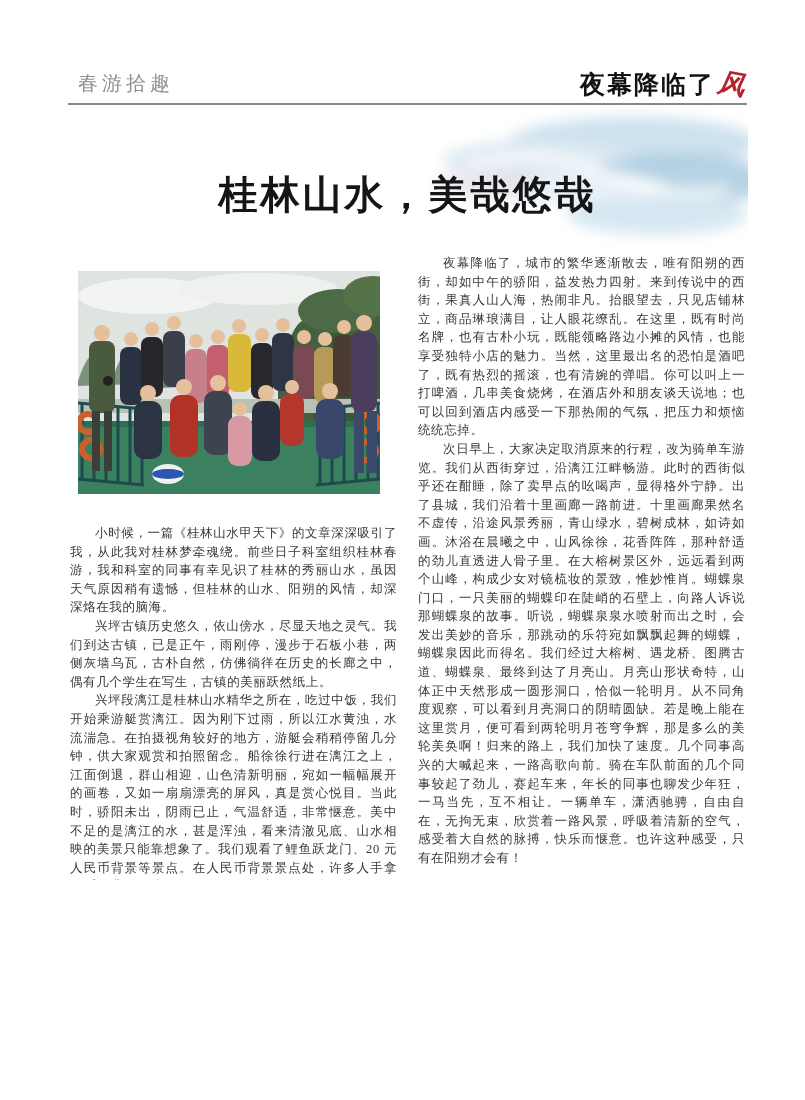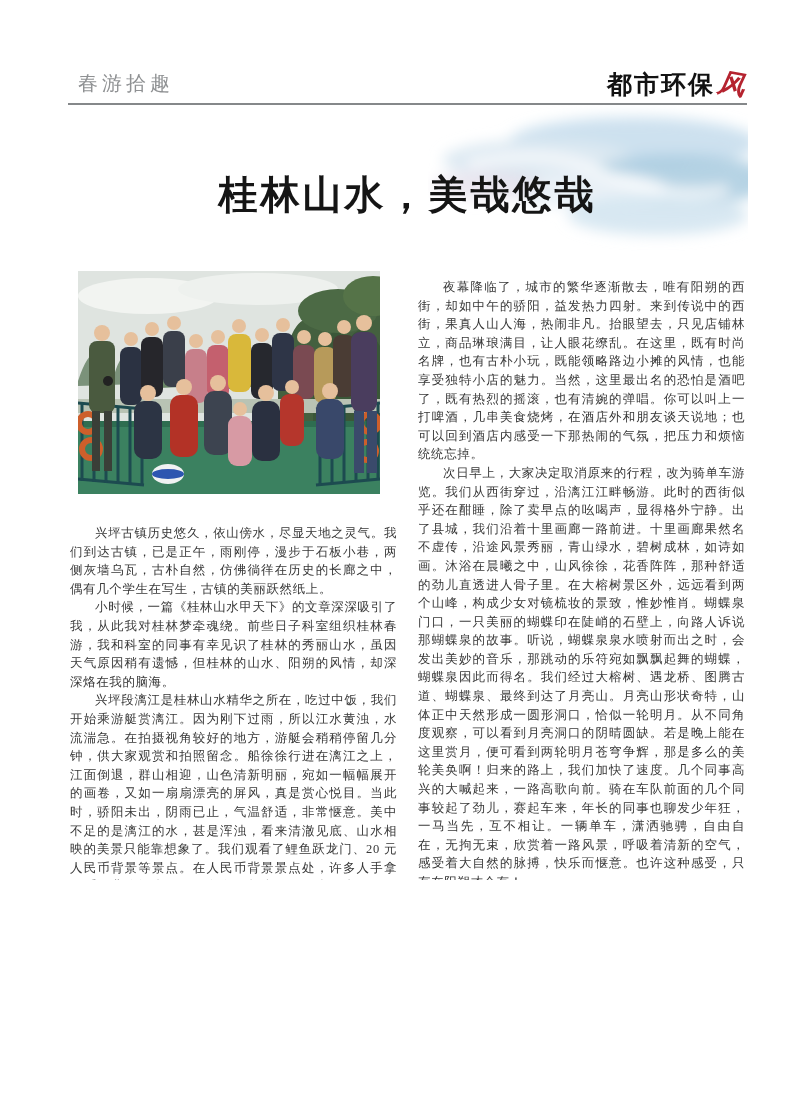--- a/index.html
+++ b/index.html
@@ -23,33 +23,33 @@
   .cloud-top{left:428px;top:105px;width:320px;height:150px;}
   .cloud-bottom{left:0px;top:935px;width:640px;height:165px;}
   
   .photo{position:absolute;left:78px;top:271px;width:302px;height:223px;margin:0;z-index:2;}
   .photo svg{display:block;}
   
   .col{position:absolute;width:327px;font-size:12.5px;line-height:18.6px;color:#373737;
         text-align:justify;letter-spacing:0.6px;z-index:2;}
   .col p{margin:0;text-indent:2em;word-break:break-all;}
   .col-left{left:70px;top:524px;}
-  .col-right{left:418px;top:278px;}
+  .col-right{left:418px;top:254px;}
   
   .page-number{position:absolute;right:82px;top:1046px;font-size:13px;color:#3b3b3b;
         letter-spacing:1px;font-family:"Liberation Sans",sans-serif;z-index:3;}
 </style>
 </head>
 <body>
 
 <div class="page">
 
   <span class="section-title">春游拾趣</span>
   <div class="brand">
-    <span class="brand-name">都市环保</span><span class="brand-mark">风</span>
+    <span class="brand-name">夜幕降临了</span><span class="brand-mark">风</span>
   </div>
   <div class="header-rule"></div>
 
   <div class="cloud cloud-top">
     <svg width="320" height="150" viewBox="0 0 320 150">
       <defs>
           <filter id="b1" x="-40%" y="-40%" width="180%" height="180%">
             <feGaussianBlur stdDeviation="7"></feGaussianBlur>
           </filter>
         </defs>
@@ -206,22 +206,22 @@
 
         <g>
             <ellipse cx="90" cy="203" rx="16" ry="10" fill="#f0f2f2"></ellipse>
             <ellipse cx="90" cy="203" rx="16" ry="5" fill="#2d56b0"></ellipse>
           </g>
       </g>
     </svg>
   </figure>
 
   <section class="col col-left">
+    <p>小时候，一篇《桂林山水甲天下》的文章深深吸引了我，从此我对桂林梦牵魂绕。前些日子科室组织桂林春游，我和科室的同事有幸见识了桂林的秀丽山水，虽因天气原因稍有遗憾，但桂林的山水、阳朔的风情，却深深烙在我的脑海。</p>
     <p>兴坪古镇历史悠久，依山傍水，尽显天地之灵气。我们到达古镇，已是正午，雨刚停，漫步于石板小巷，两侧灰墙乌瓦，古朴自然，仿佛徜徉在历史的长廊之中，偶有几个学生在写生，古镇的美丽跃然纸上。</p>
-    <p>小时候，一篇《桂林山水甲天下》的文章深深吸引了我，从此我对桂林梦牵魂绕。前些日子科室组织桂林春游，我和科室的同事有幸见识了桂林的秀丽山水，虽因天气原因稍有遗憾，但桂林的山水、阳朔的风情，却深深烙在我的脑海。</p>
     <p>兴坪段漓江是桂林山水精华之所在，吃过中饭，我们开始乘游艇赏漓江。因为刚下过雨，所以江水黄浊，水流湍急。在拍摄视角较好的地方，游艇会稍稍停留几分钟，供大家观赏和拍照留念。船徐徐行进在漓江之上，江面倒退，群山相迎，山色清新明丽，宛如一幅幅展开的画卷，又如一扇扇漂亮的屏风，真是赏心悦目。当此时，骄阳未出，阴雨已止，气温舒适，非常惬意。美中不足的是漓江的水，甚是浑浊，看来清澈见底、山水相映的美景只能靠想象了。我们观看了鲤鱼跃龙门、20 元人民币背景等景点。在人民币背景景点处，许多人手拿纸币，背依远山，拍照留念，颇为有趣。半路上，一渔人担着两只鱼鹰，上了游艇，花 2 元钱，便可与鱼鹰合影。那鱼鹰浑身墨黑，尖嘴微勾，爪子紧紧抓着滑不溜秋的竹竿，一左一右耸立其上，极其威武。许多游客纷纷解囊合影，也来过把渔夫的瘾。</p>
   </section>
 
   <section class="col col-right">
     <p>夜幕降临了，城市的繁华逐渐散去，唯有阳朔的西街，却如中午的骄阳，益发热力四射。来到传说中的西街，果真人山人海，热闹非凡。抬眼望去，只见店铺林立，商品琳琅满目，让人眼花缭乱。在这里，既有时尚名牌，也有古朴小玩，既能领略路边小摊的风情，也能享受独特小店的魅力。当然，这里最出名的恐怕是酒吧了，既有热烈的摇滚，也有清婉的弹唱。你可以叫上一打啤酒，几串美食烧烤，在酒店外和朋友谈天说地；也可以回到酒店内感受一下那热闹的气氛，把压力和烦恼统统忘掉。</p>
     <p>次日早上，大家决定取消原来的行程，改为骑单车游览。我们从西街穿过，沿漓江江畔畅游。此时的西街似乎还在酣睡，除了卖早点的吆喝声，显得格外宁静。出了县城，我们沿着十里画廊一路前进。十里画廊果然名不虚传，沿途风景秀丽，青山绿水，碧树成林，如诗如画。沐浴在晨曦之中，山风徐徐，花香阵阵，那种舒适的劲儿直透进人骨子里。在大榕树景区外，远远看到两个山峰，构成少女对镜梳妆的景致，惟妙惟肖。蝴蝶泉门口，一只美丽的蝴蝶印在陡峭的石壁上，向路人诉说那蝴蝶泉的故事。听说，蝴蝶泉泉水喷射而出之时，会发出美妙的音乐，那跳动的乐符宛如飘飘起舞的蝴蝶，蝴蝶泉因此而得名。我们经过大榕树、遇龙桥、图腾古道、蝴蝶泉、最终到达了月亮山。月亮山形状奇特，山体正中天然形成一圆形洞口，恰似一轮明月。从不同角度观察，可以看到月亮洞口的阴晴圆缺。若是晚上能在这里赏月，便可看到两轮明月苍穹争辉，那是多么的美轮美奂啊！归来的路上，我们加快了速度。几个同事高兴的大喊起来，一路高歌向前。骑在车队前面的几个同事较起了劲儿，赛起车来，年长的同事也聊发少年狂，一马当先，互不相让。一辆单车，潇洒驰骋，自由自在，无拘无束，欣赏着一路风景，呼吸着清新的空气，感受着大自然的脉搏，快乐而惬意。也许这种感受，只有在阳朔才会有！</p>
   </section>
 
   <div class="cloud cloud-bottom">
     <svg width="640" height="165" viewBox="0 0 640 165">

